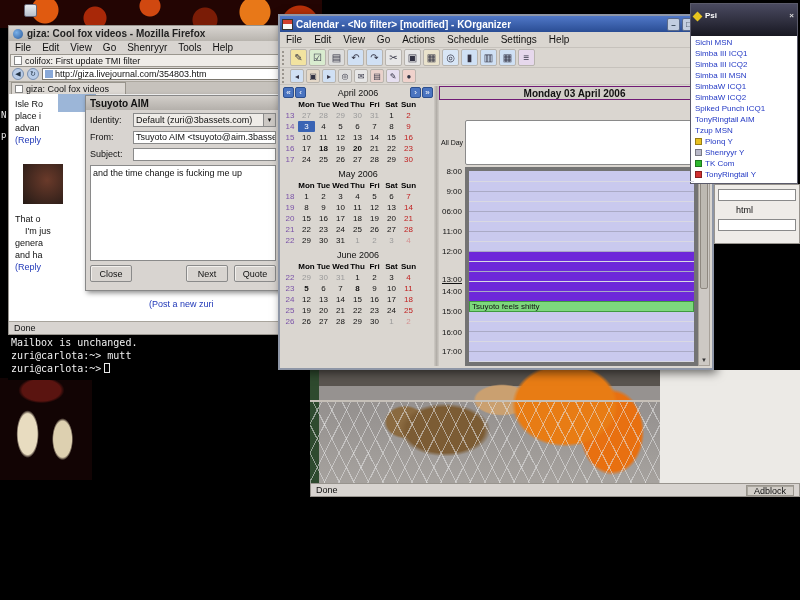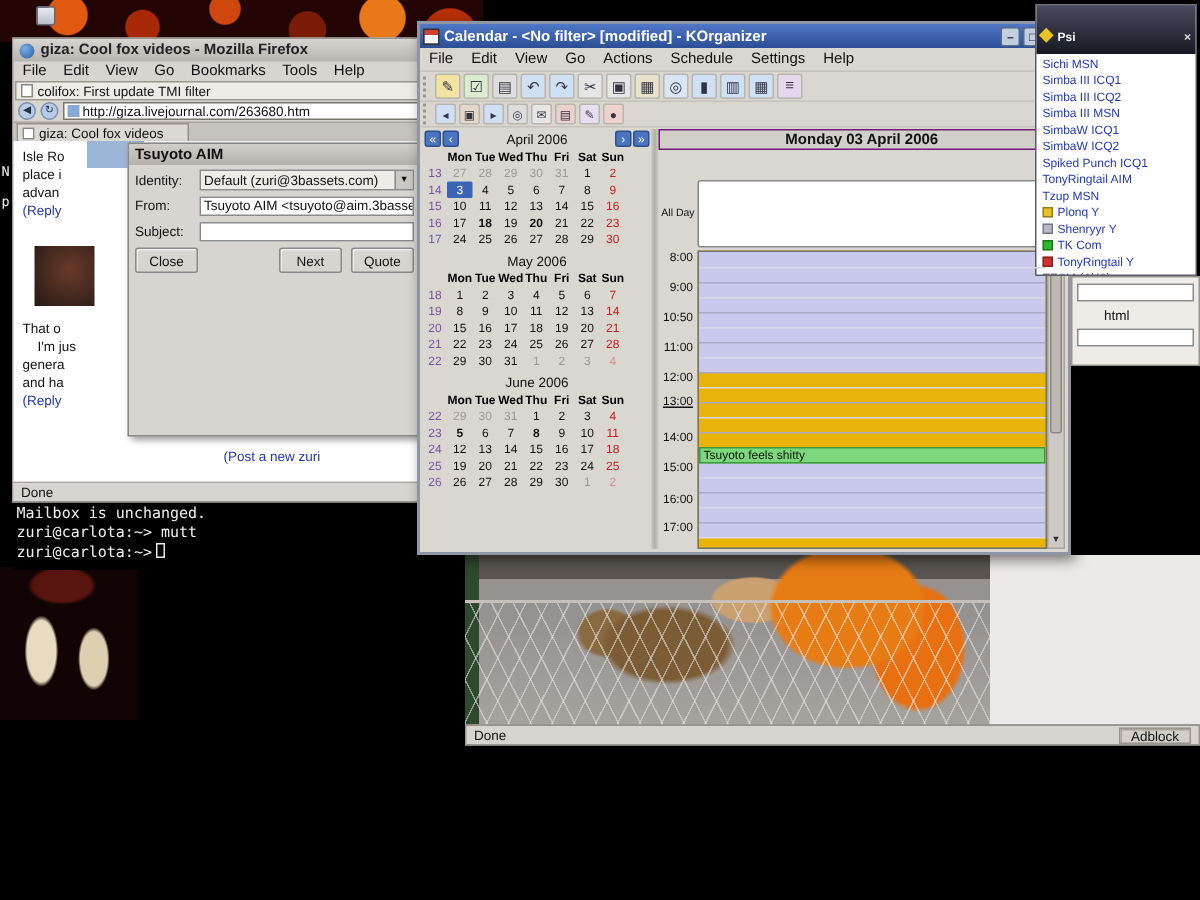--- a/index.html
+++ b/index.html
@@ -106,32 +106,32 @@
 .d-x{background:#3a64b4;color:#fff;border-radius:1px}
 .ko-split{width:5px;flex:none;background:linear-gradient(90deg,#cfcbc5,#b2aea8,#cfcbc5)}
 #ko-agenda{flex:1;display:flex;flex-direction:column;min-width:0}
 .ag-date{height:14px;line-height:14px;text-align:center;font-weight:bold;font-size:10px;background:#d2cec8;border:1px solid #701a75;margin-bottom:20px}
 .ag-allday{display:flex;height:46px;margin-bottom:2px}
 .ag-allday-label{width:26px;font-size:7px;display:flex;align-items:center;justify-content:center;text-align:center}
 .ag-allday-box{flex:1;background:#fff;border:1px solid #8a8a8a;margin-right:12px;border-radius:2px}
 .ag-body{height:204px;display:flex}
 #ag-times{width:26px;position:relative;font-size:8px}
 .ag-time{position:absolute;right:3px}
-#ag-grid{flex:1;position:relative;background:#eab308;border:1px solid #737373;overflow:hidden}
+#ag-grid{flex:1;position:relative;background:#6d28d9;border:4px solid #737373;overflow:hidden}
 .band{position:absolute;left:0;right:0;background:#c9c9ee;z-index:0}
 .band.b1{top:0;height:80px}.band.b2{top:140px;height:50px}
 .ag-line{position:absolute;left:0;right:0;height:1px;background:#aaaac6;z-index:1}
 .ag-line.half{background:#d9d9e2}
 .ag-event{position:absolute;left:0;right:0;height:11px;border:1px solid #3f9a3f;font-size:8px;line-height:9px;padding-left:2px;z-index:3}
 #ag-scrollbar{width:12px;background:#cdc9c4;border:1px solid #a8a29a;position:relative;display:flex;flex-direction:column;justify-content:space-between;align-items:center;font-size:6px;color:#333}
 .sb-arrow{line-height:10px}
 .sb-thumb{position:absolute;left:1px;right:1px;top:11px;height:110px;background:#bdb9b2;border:1px solid #8e8880;border-radius:2px}
 
 #psi{left:690px;top:3px;width:108px;height:181px;background:#fff;border:1px solid #5a5a6a;display:flex;flex-direction:column}
-.psi-title{height:12px;background:linear-gradient(#4a4a60,#181822);display:flex;align-items:flex-start;gap:4px;padding:16px 3px;color:#fff;font-size:8px;font-weight:bold;flex:none}
+.psi-title{height:12px;background:linear-gradient(#4a4a60,#181822);display:flex;align-items:flex-end;gap:4px;padding:16px 3px;color:#fff;font-size:8px;font-weight:bold;flex:none}
 .psi-dia{width:7px;height:7px;background:#e8c41e;transform:rotate(45deg);flex:none}
 .psi-x{margin-left:auto;color:#ddd;font-size:8px}
 #psi-list{flex:1;overflow:hidden;padding-top:1px}
 .psi-item{height:11px;display:flex;align-items:center;gap:3px;padding:0 3px 0 4px;font-size:8px;color:#2238c4;white-space:nowrap}
 .psi-ico{width:7px;height:7px;border:1px solid rgba(0,0,0,.35);flex:none}
 .psi-group,.psi-group .psi-label{color:#000}
 .psi-rule{flex:1;border-top:1px solid #888;margin-left:2px}
 
 #side-panel{left:714px;top:184px;width:86px;height:60px;background:#efece8;border:1px solid #98948e;padding:4px 3px;font-size:9px}
 .sp-field{height:12px;background:#fff;border:1px solid #8a8a8a;margin-bottom:4px}
@@ -164,35 +164,35 @@
 <div class="abs" id="firefox">
   <div class="ff-title">
     <span class="ff-title-ico"></span>
     <span>giza: Cool fox videos - Mozilla Firefox</span>
   </div>
   <div id="ff-menu">
       <div class="menu-item">File</div>
       <div class="menu-item">Edit</div>
       <div class="menu-item">View</div>
       <div class="menu-item">Go</div>
-      <div class="menu-item">Bookmarks</div>
+      <div class="menu-item">Shenryyr</div>
       <div class="menu-item">Tools</div>
       <div class="menu-item">Help</div>
     </div>
   <div class="ff-notif">
     <span class="ff-notif-ico"></span>
     <span>colifox: First update TMI filter</span>
     <span class="ff-notif-x">×</span>
   </div>
   <div class="ff-nav">
     <span class="ff-nav-btn">◀</span>
     <span class="ff-nav-btn">↻</span>
     <span class="ff-url">
       <span class="ff-fav"></span>
-      <span>http://giza.livejournal.com/263680.htm</span>
+      <span>http://giza.livejournal.com/354803.htm</span>
     </span>
     <span class="ff-nav-btn">▸</span>
   </div>
   <div class="ff-tabbar">
     <span class="ff-tab">
       <span class="ff-tab-ico"></span>
       <span>giza: Cool fox videos</span>
     </span>
   </div>
   <div class="ff-content">
@@ -226,20 +226,21 @@
     </span>
   </div>
   <div class="cw-row">
     <span class="cw-label">From:</span>
     <span class="field">Tsuyoto AIM &lt;tsuyoto@aim.3bassets...</span>
   </div>
   <div class="cw-row">
     <span class="cw-label">Subject:</span>
     <span class="field"></span>
   </div>
+  <div class="cw-body">and the time change is fucking me up</div>
   <div id="compose-buttons">
       <div class="kbtn">Close</div>
       <div class="kbtn">Next</div>
       <div class="kbtn">Quote</div>
     </div>
 </div>
 
 <div class="abs" id="korganizer">
   <div class="ko-title">
     <span class="ko-ico"></span>
@@ -495,24 +496,24 @@
     <div id="ko-agenda">
       <div class="ag-date">Monday 03 April 2006</div>
       <div class="ag-allday">
         <span class="ag-allday-label">All Day</span>
         <span class="ag-allday-box"></span>
       </div>
       <div class="ag-body">
         <div id="ag-times">
             <div class="ag-time" style="top: 0px;">8:00</div>
             <div class="ag-time" style="top: 20px;">9:00</div>
-            <div class="ag-time" style="top: 40px;">10:50</div>
+            <div class="ag-time" style="top: 40px;">06:00</div>
             <div class="ag-time" style="top: 60px;">11:00</div>
             <div class="ag-time" style="top: 80px;">12:00</div>
-            <div class="ag-time" style="top: 96px; text-decoration: underline;">13:00</div>
+            <div class="ag-time" style="top: 108px; text-decoration: underline;">13:00</div>
             <div class="ag-time" style="top: 120px;">14:00</div>
             <div class="ag-time" style="top: 140px;">15:00</div>
             <div class="ag-time" style="top: 161px;">16:00</div>
             <div class="ag-time" style="top: 180px;">17:00</div>
           </div>
         <div id="ag-grid">
           <div class="band b1"></div>
           <div class="band b2"></div>
           <div class="ag-event" style="top: 130px; background: rgb(125, 216, 125);">
             <span>Tsuyoto feels shitty</span>

